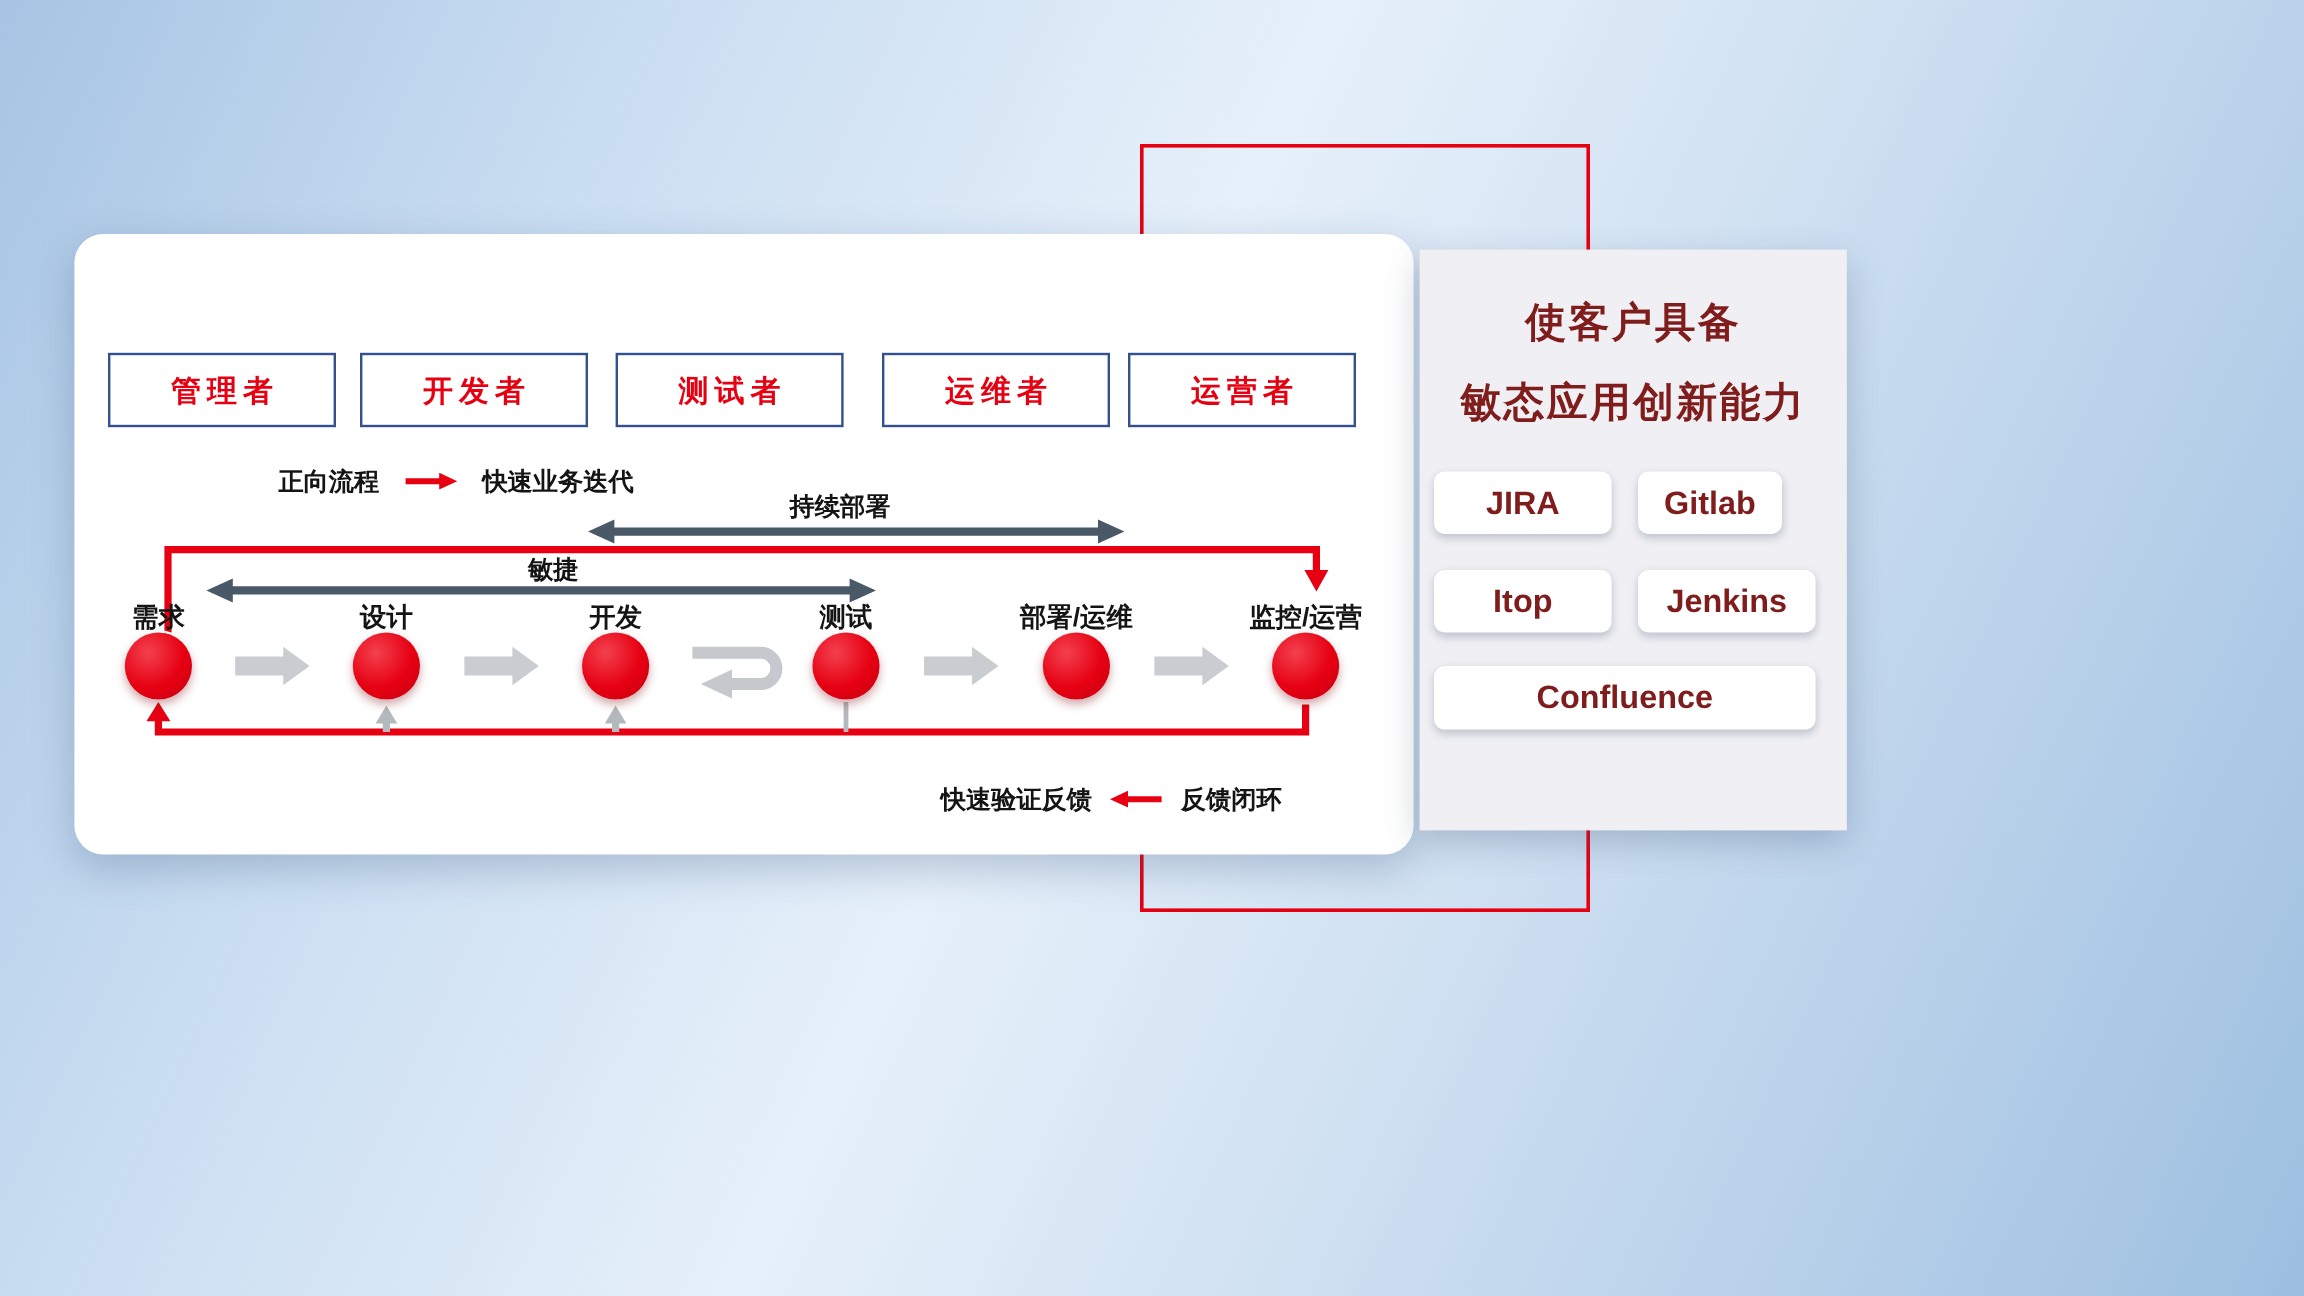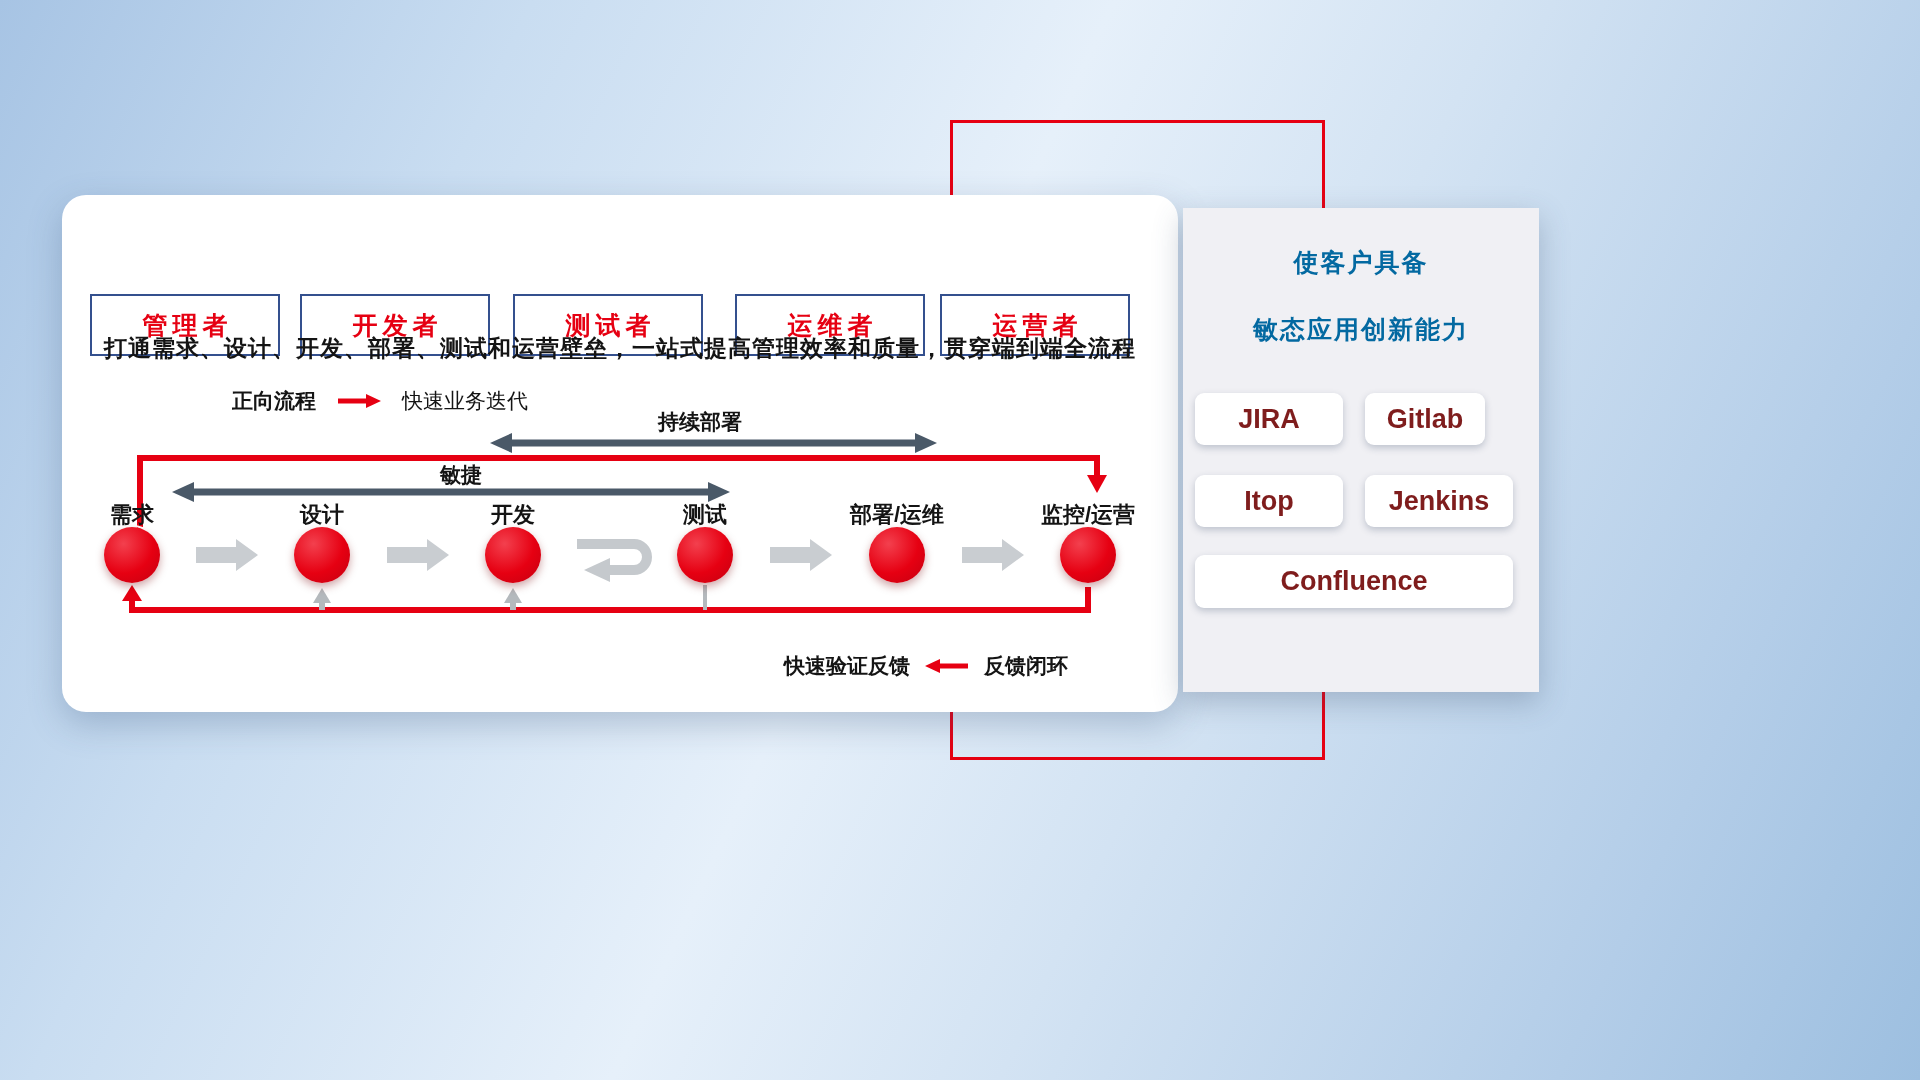--- a/index.html
+++ b/index.html
@@ -41,21 +41,21 @@
     position: absolute; left: 0; top: 138px; width: 100%;
     text-align: center; font-size: 23px; font-weight: bold; color: #141414;
     letter-spacing: 1px;
   }
 
   .legend-forward {
     position: absolute; left: 170px; top: 193px; height: 26px;
     display: flex; align-items: center; gap: 20px; justify-content: center;
   }
   .legend-forward .lbl { font-size: 21px; font-weight: bold; color: #141414; }
-  .legend-forward .dsc { font-size: 21px; font-weight: normal; color: #141414; }
+  .legend-forward .dsc { font-size: 21px; font-weight: bold; color: #141414; }
 
   .cd-label, .agile-label {
     position: absolute; transform: translateX(-50%);
     font-size: 21px; font-weight: bold; color: #141414; white-space: nowrap;
   }
   .cd-label { left: 638px; top: 213px; }
   .agile-label { left: 399px; top: 266px; }
 
   .flow-svg { position: absolute; inset: 0; pointer-events: none; }
 
@@ -79,21 +79,21 @@
   }
 
   
   .panel {
     position: absolute; left: 1183px; top: 208px; width: 356px; height: 484px;
     background: #f0f0f4; box-shadow: 0 10px 28px rgba(60, 80, 110, 0.30);
     z-index: 2;
   }
   .panel-title {
     position: absolute; left: 0; width: 100%; text-align: center;
-    color: #0369a1; font-weight: bold; font-size: 25px; letter-spacing: 2px;
+    color: #7f1d1d; font-weight: bold; font-size: 34px; letter-spacing: 2px;
   }
   .panel-title.line1 { top: 38px; }
   .panel-title.line2 { top: 105px; }
   .tool-btn {
     position: absolute; background: #ffffff; border-radius: 9px;
     box-shadow: 0 3px 7px rgba(40, 60, 90, 0.25);
     display: flex; align-items: center; justify-content: center;
     color: #7f1d1d; font-weight: bold; font-size: 27px;
   }
   .tool-jira       { left: 12px;  top: 185px; width: 148px; height: 52px; }
@@ -122,21 +122,20 @@
           <span>测试者</span>
         </div>
       <div class="role-box role-4">
           <span>运维者</span>
         </div>
       <div class="role-box role-5">
           <span>运营者</span>
         </div>
     </div>
 
-    <div class="desc">打通需求、设计、开发、部署、测试和运营壁垒，一站式提高管理效率和质量，贯穿端到端全流程</div>
 
     <div class="legend-forward">
       <span class="lbl">正向流程</span>
       <svg width="46" height="14" viewBox="0 0 46 14">
         <line x1="2" y1="7" x2="32" y2="7" stroke="#e60012" stroke-width="5"></line>
         <polygon points="45,7 30,0 30,14" fill="#e60012"></polygon>
       </svg>
       <span class="dsc">快速业务迭代</span>
     </div>
 

